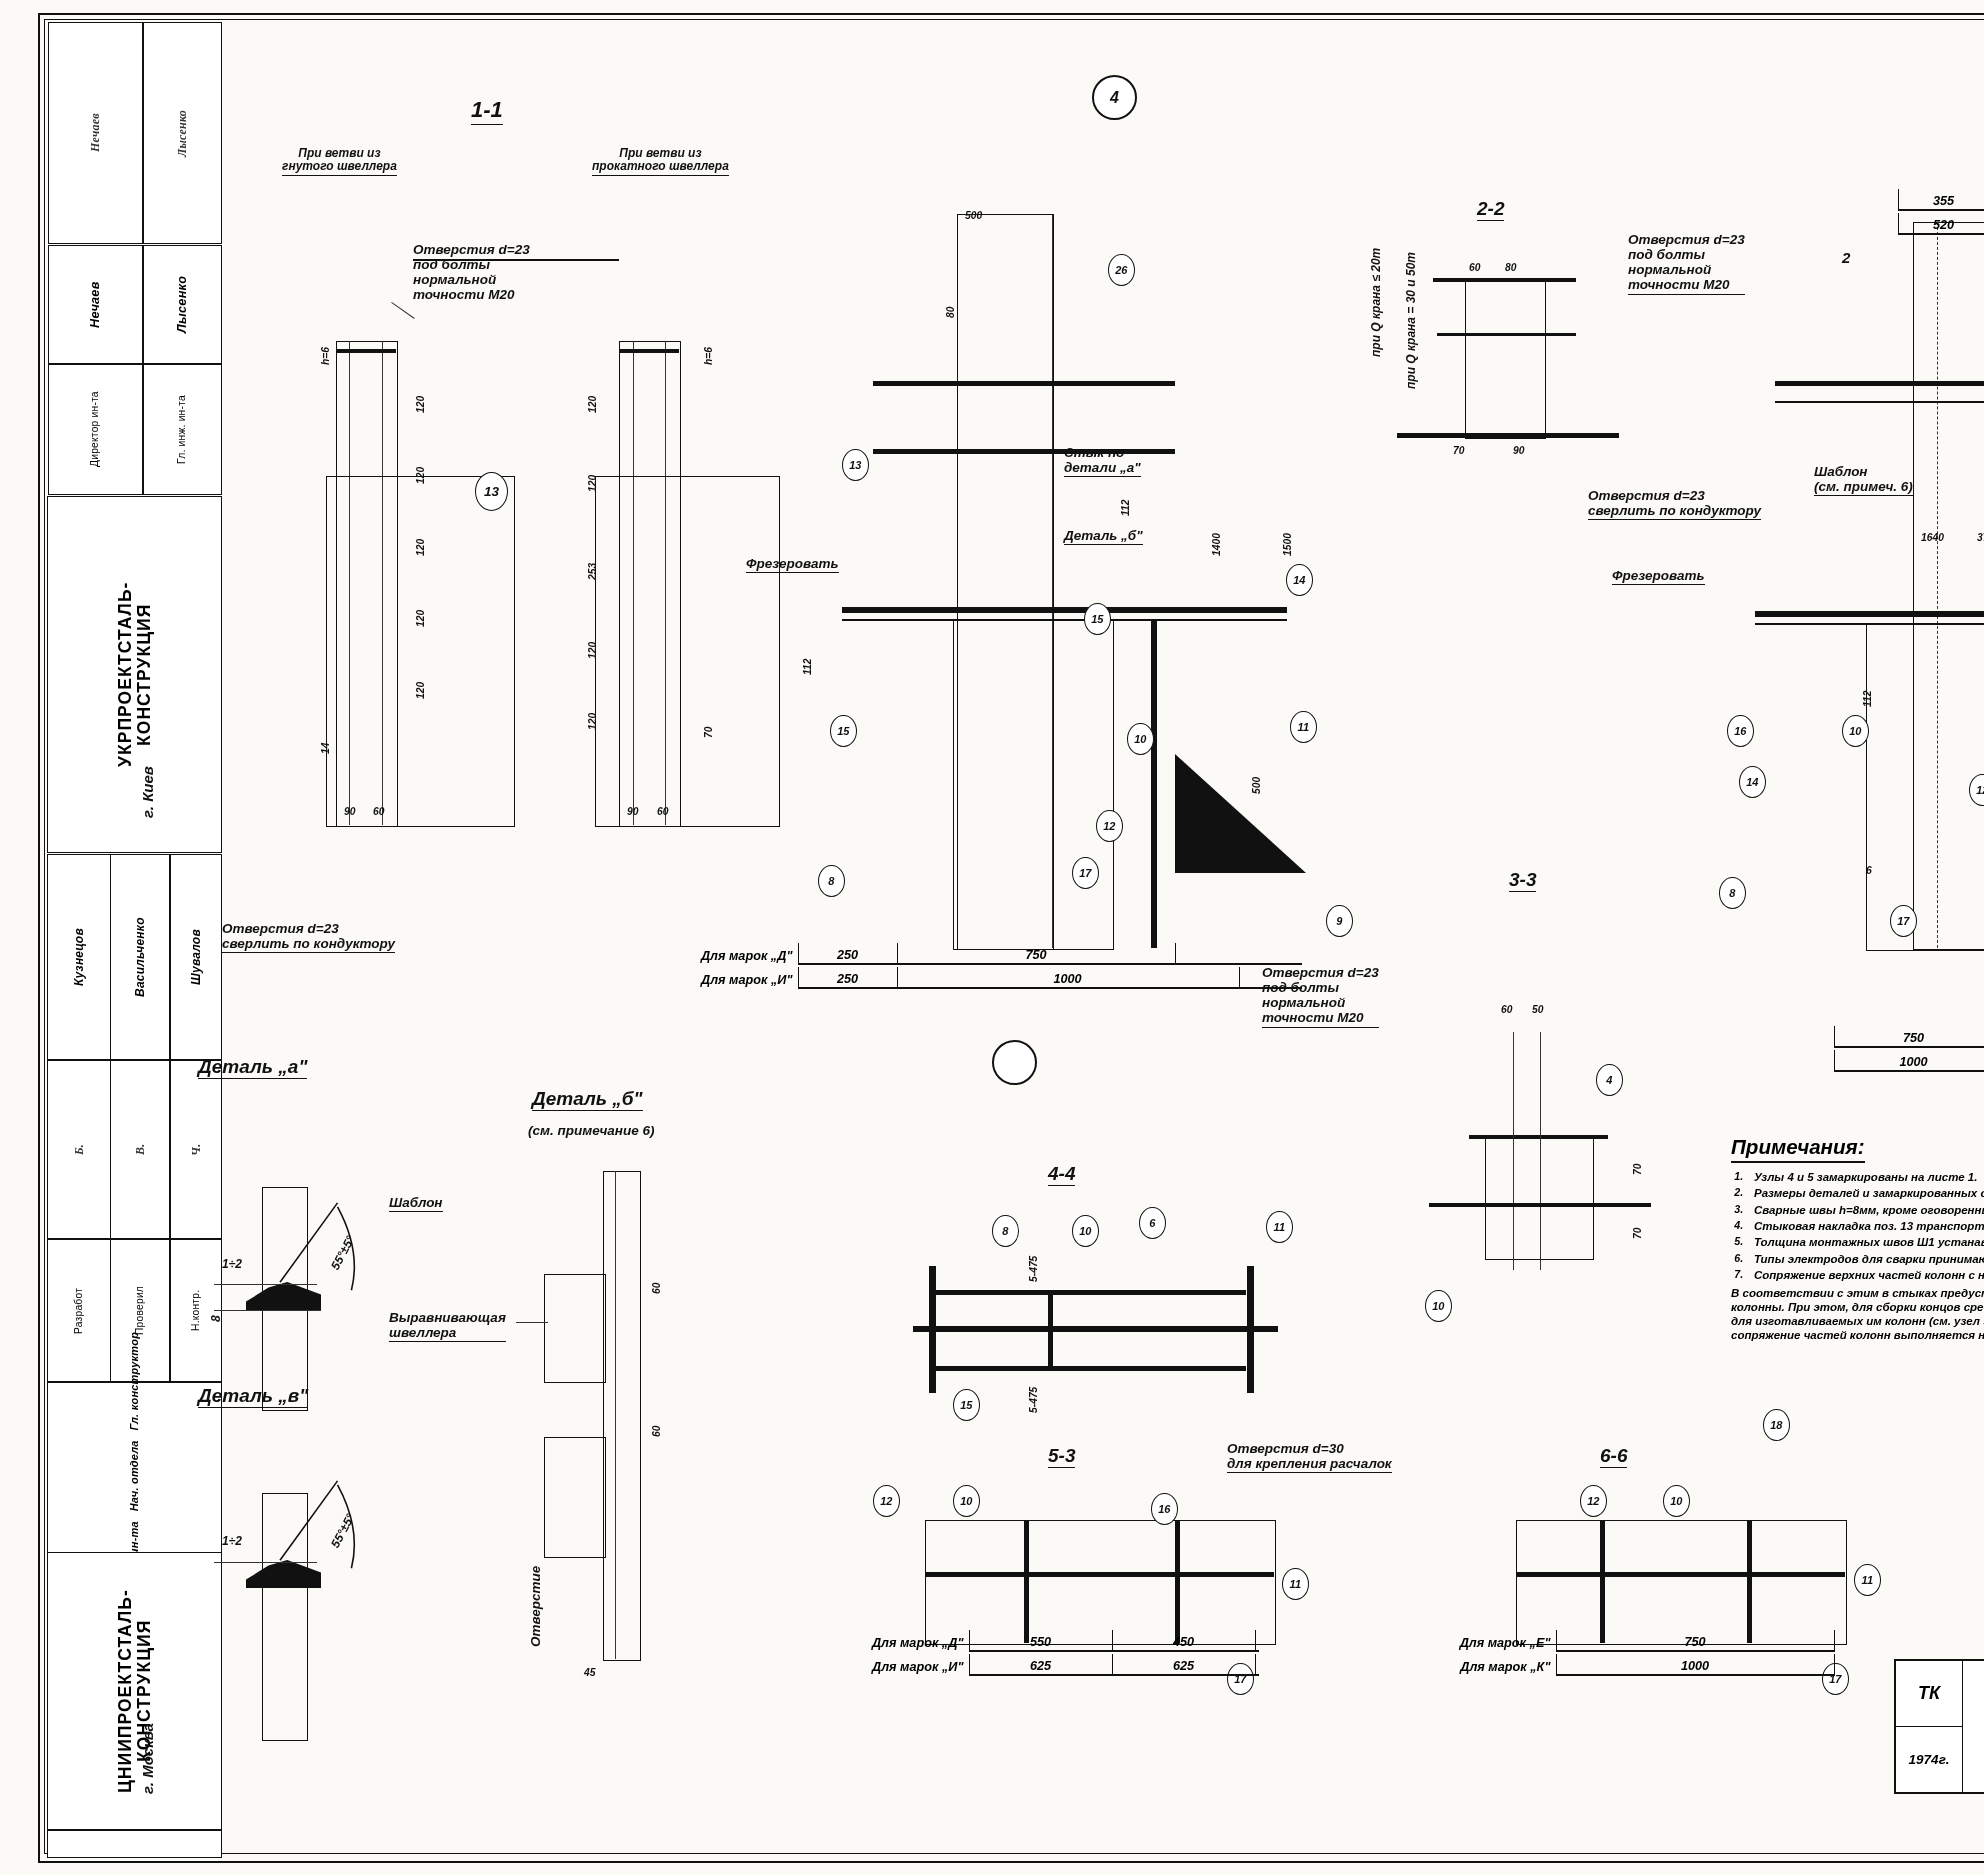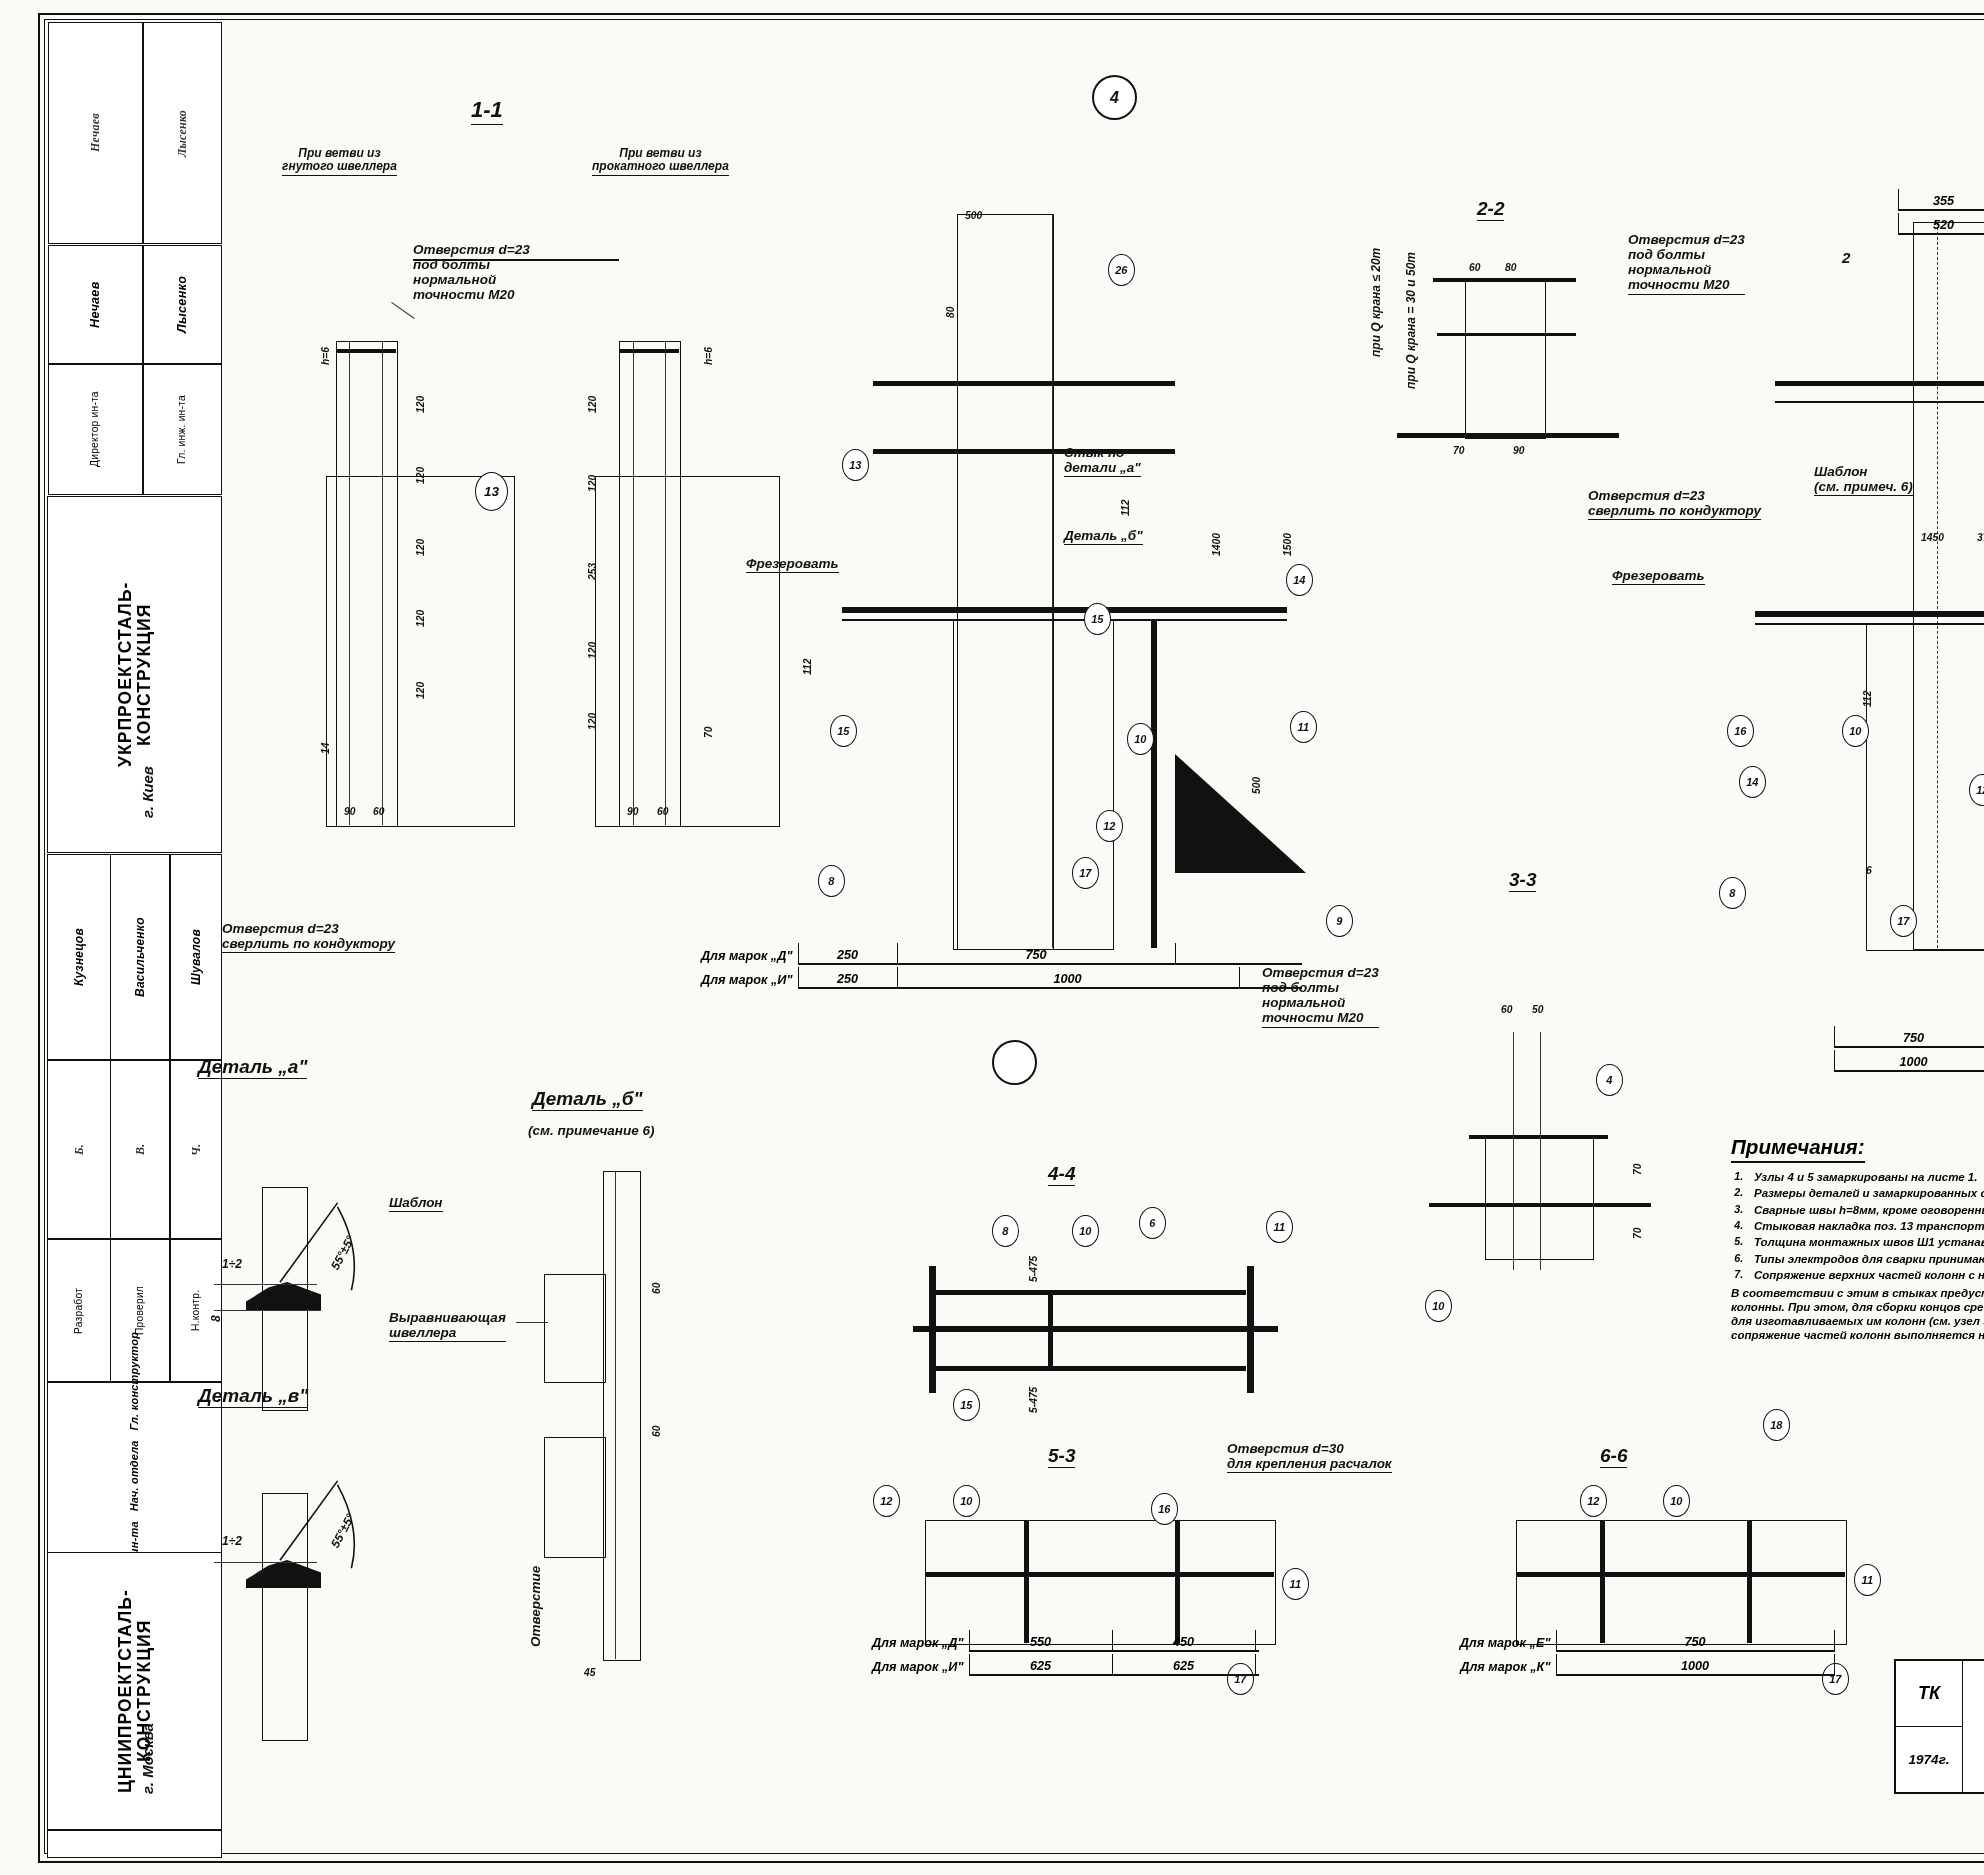--- a/index.html
+++ b/index.html
@@ -354,21 +354,21 @@
 
   <div class="t s16 rot90" style="left:1370px;top:357px;">при Q крана ≤ 20т</div>
   <div class="t s16 rot90" style="left:1405px;top:389px;">при Q крана = 30 и 50т</div>
 
   <div class="t s18 u" style="left:1588px;top:488px;">Отверстия d=23
 сверлить по кондуктору</div>
   <div class="t s18 u" style="left:1612px;top:568px;">Фрезеровать</div>
   <div class="t s18 u" style="left:1814px;top:464px;">Шаблон
 (см. примеч. 6)</div>
 
-  <div class="t s14" style="left:1921px;top:532px;">1450</div>
+  <div class="t s14" style="left:1921px;top:532px;">1640</div>
   <div class="t s14" style="left:1977px;top:532px;">370</div>
 
   <div class="t s14 rot90" style="left:1862px;top:707px;">112</div>
   <div class="t s14" style="left:1866px;top:865px;">6</div>
 
   <div class="bal sm" style="left:1727px;top:715px;">16</div>
   <div class="bal sm" style="left:1739px;top:766px;">14</div>
   <div class="bal sm" style="left:1719px;top:877px;">8</div>
   <div class="bal sm" style="left:1842px;top:715px;">10</div>
   <div class="bal sm" style="left:1969px;top:774px;">12</div>

